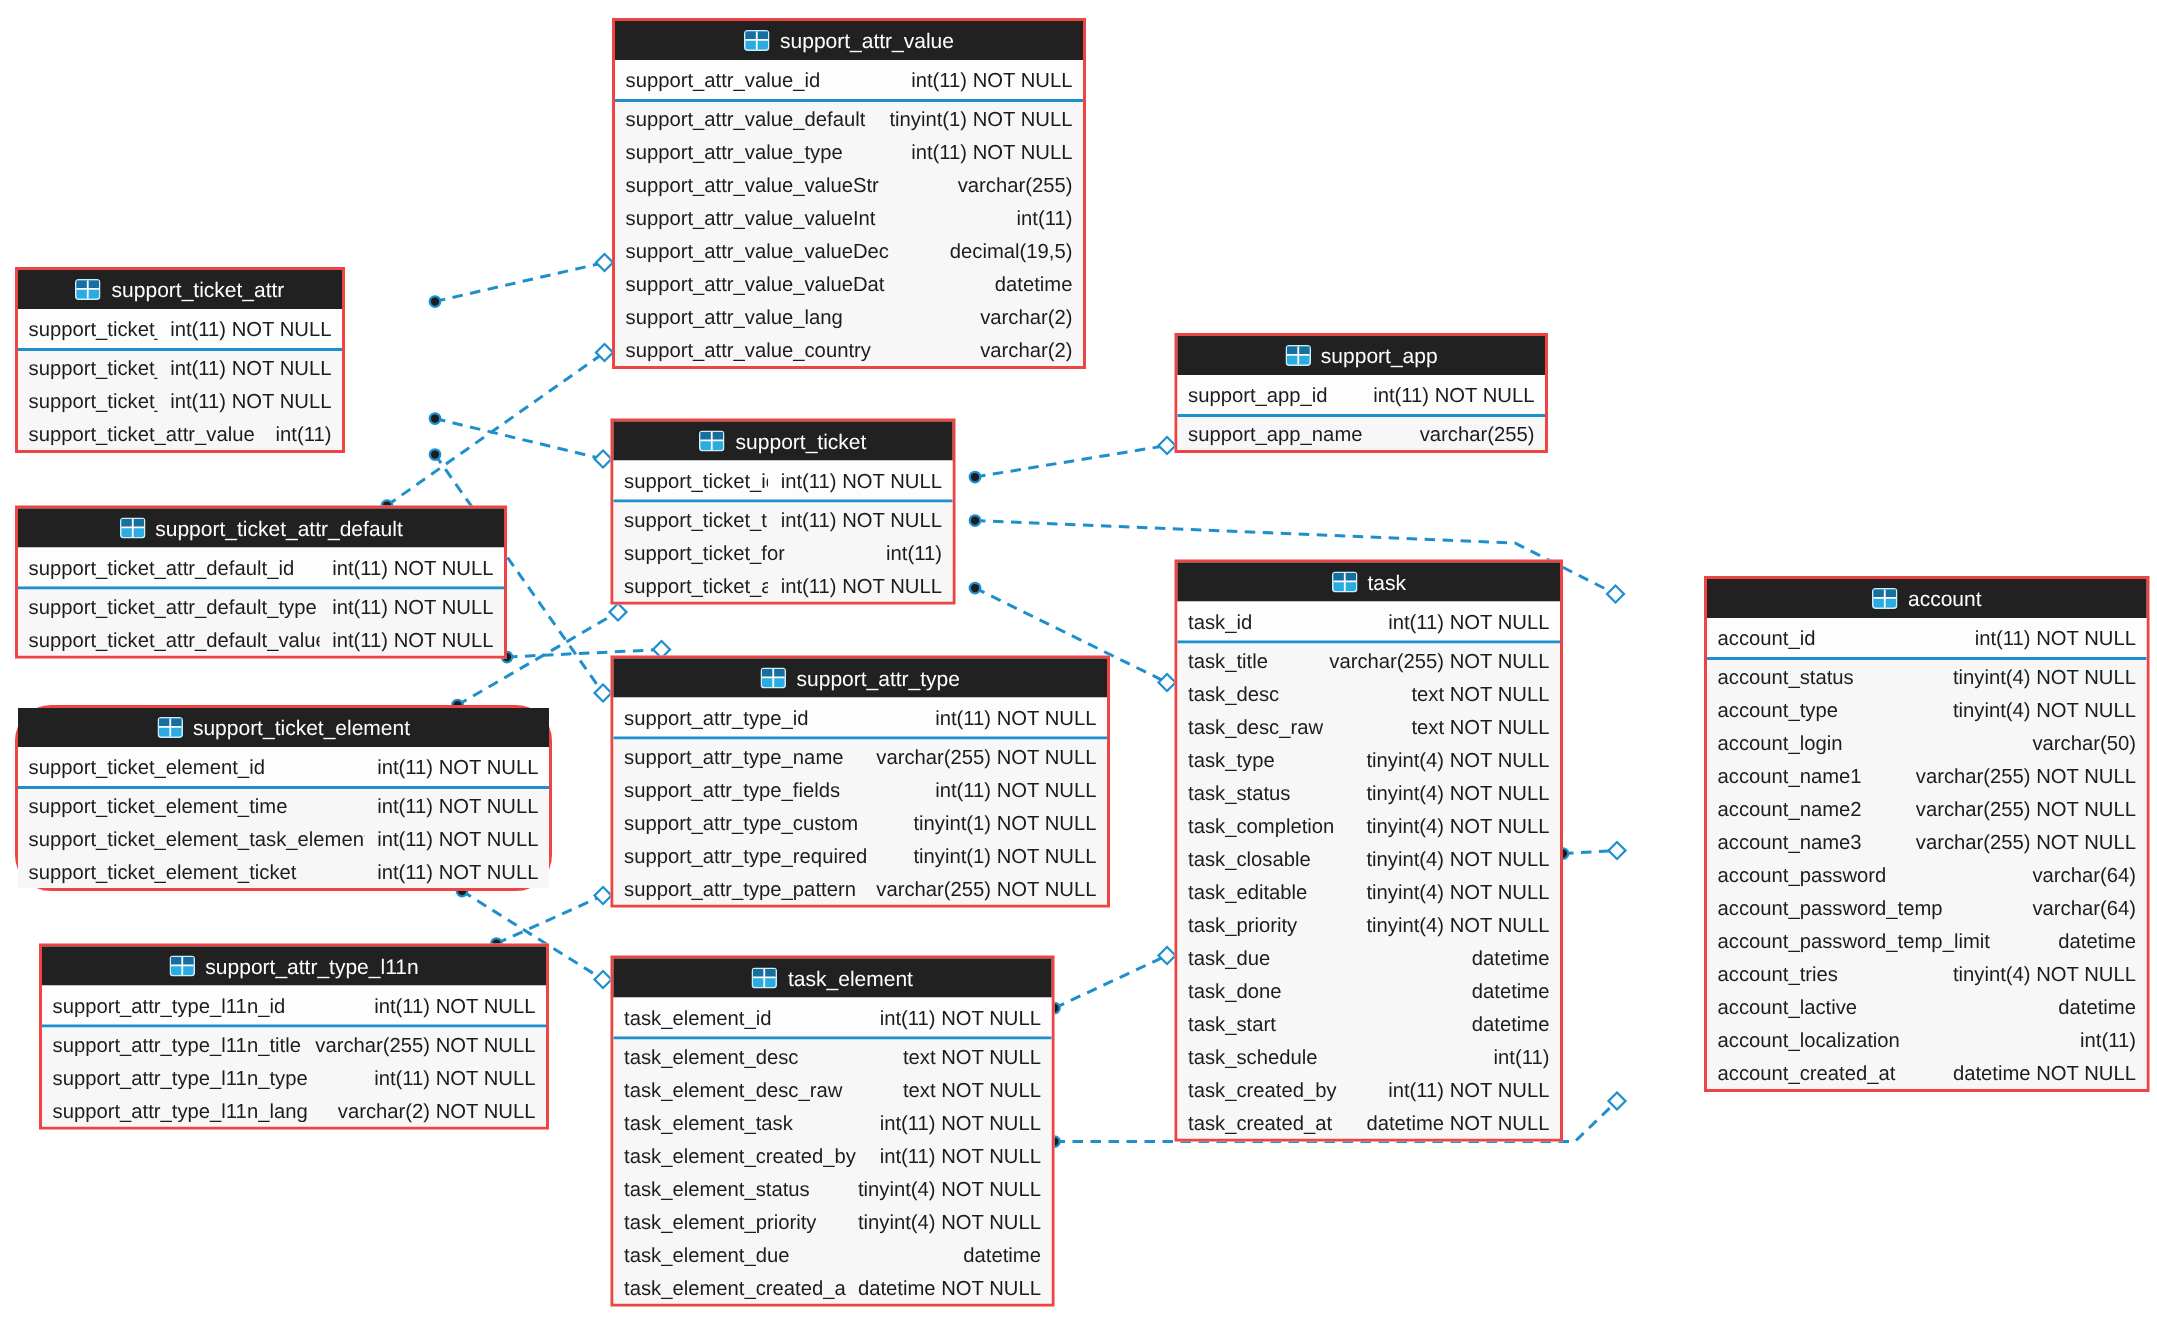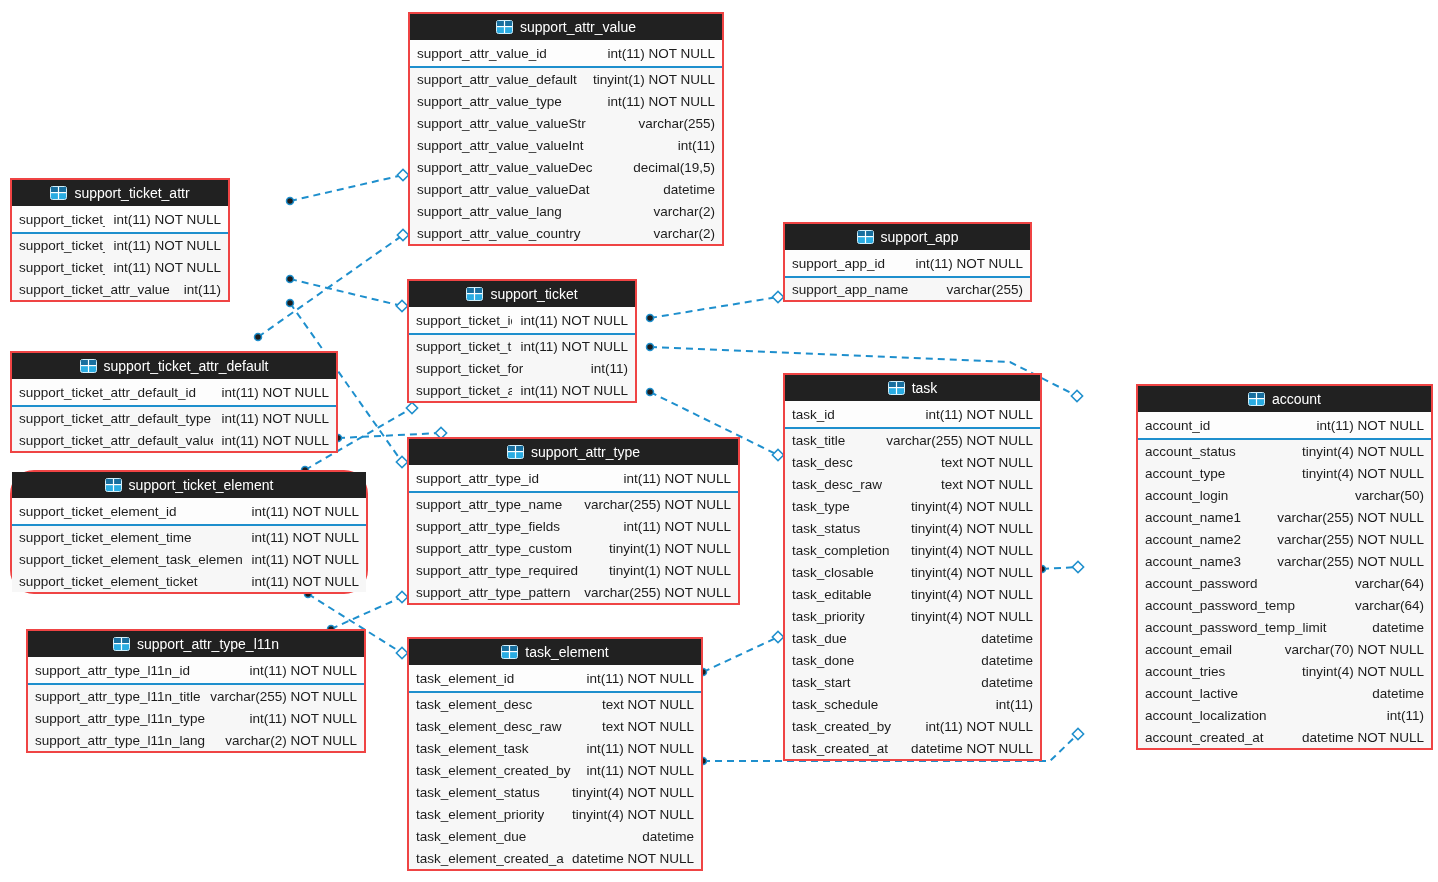--- a/index.html
+++ b/index.html
@@ -140,21 +140,21 @@
           <span class="cname">support_ticket_attr_type</span>
           <span class="ctype">int(11) NOT NULL</span>
         </div>
         <div class="row">
           <span class="cname">support_ticket_attr_value</span>
           <span class="ctype">int(11)</span>
         </div>
       </div>
   </div>
 
-  <div class="tbl" style="left: 10px; top: 337px; width: 328px; margin-top: 14px;">
+  <div class="tbl" style="left: 10px; top: 337px; width: 328px;">
     <div class="thead">
       <svg class="ticon" width="17" height="14" viewBox="0 0 17 14">
           <rect x="0.5" y="0.5" width="16" height="13" rx="2" fill="#2aace2" stroke="#cfeefb"></rect>
           <rect x="1" y="1" width="15" height="5.5" fill="#186f9f"></rect>
           <line x1="8.5" y1="1" x2="8.5" y2="13" stroke="#ffffff" stroke-width="1.2"></line>
           <line x1="1" y1="6.6" x2="16" y2="6.6" stroke="#ffffff" stroke-width="1.2"></line>
         </svg>
       <span class="tname">support_ticket_attr_default</span>
     </div>
     <div class="row pkrow">
@@ -496,24 +496,20 @@
         </div>
         <div class="row">
           <span class="cname">account_password_temp</span>
           <span class="ctype">varchar(64)</span>
         </div>
         <div class="row">
           <span class="cname">account_password_temp_limit</span>
           <span class="ctype">datetime</span>
         </div>
         <div class="row">
-          <span class="cname">account_email</span>
-          <span class="ctype">varchar(70) NOT NULL</span>
-        </div>
-        <div class="row">
           <span class="cname">account_tries</span>
           <span class="ctype">tinyint(4) NOT NULL</span>
         </div>
         <div class="row">
           <span class="cname">account_lactive</span>
           <span class="ctype">datetime</span>
         </div>
         <div class="row">
           <span class="cname">account_localization</span>
           <span class="ctype">int(11)</span>

